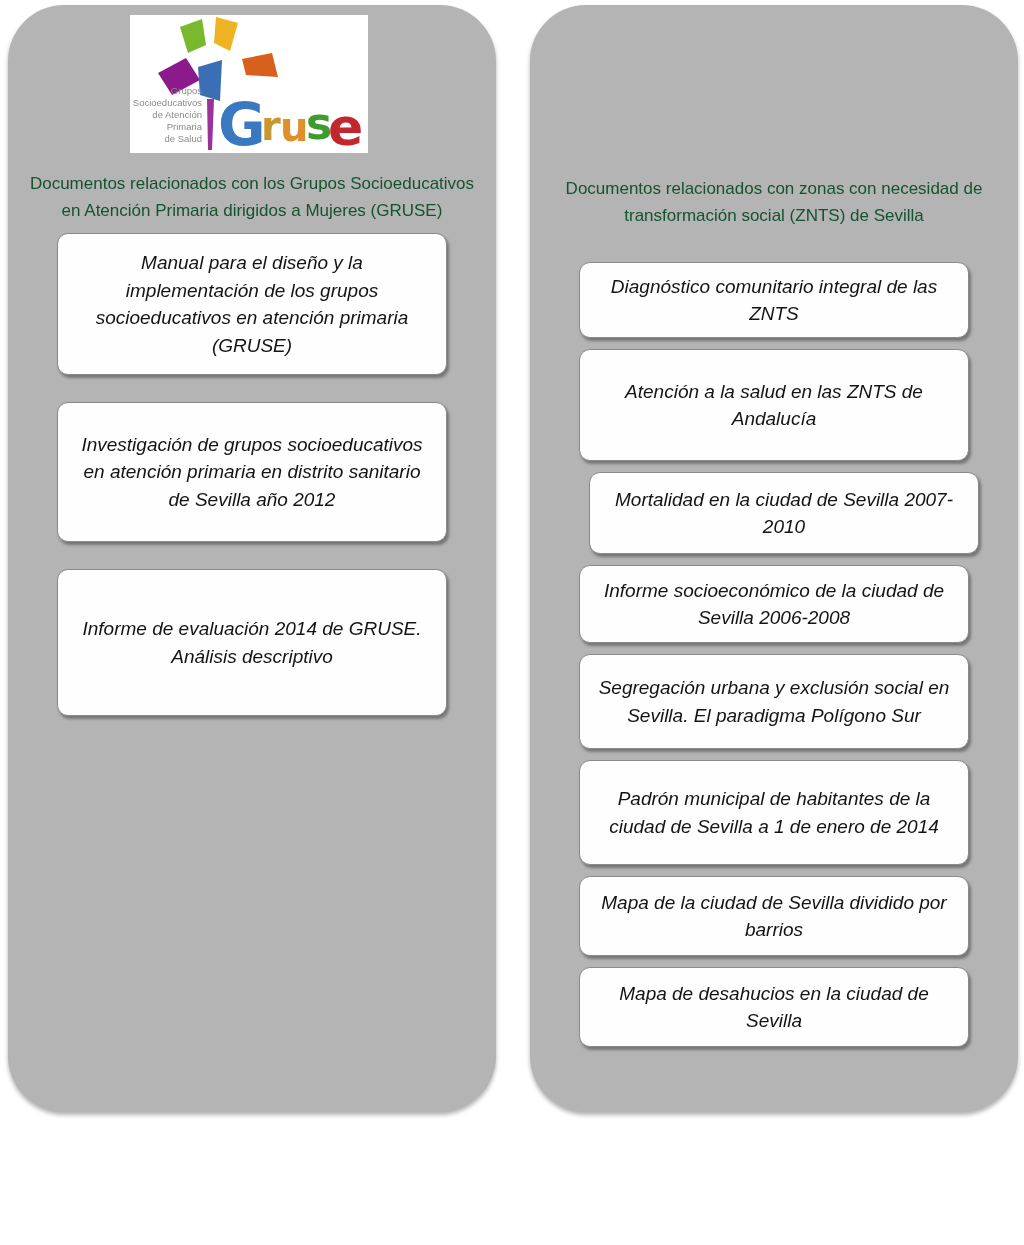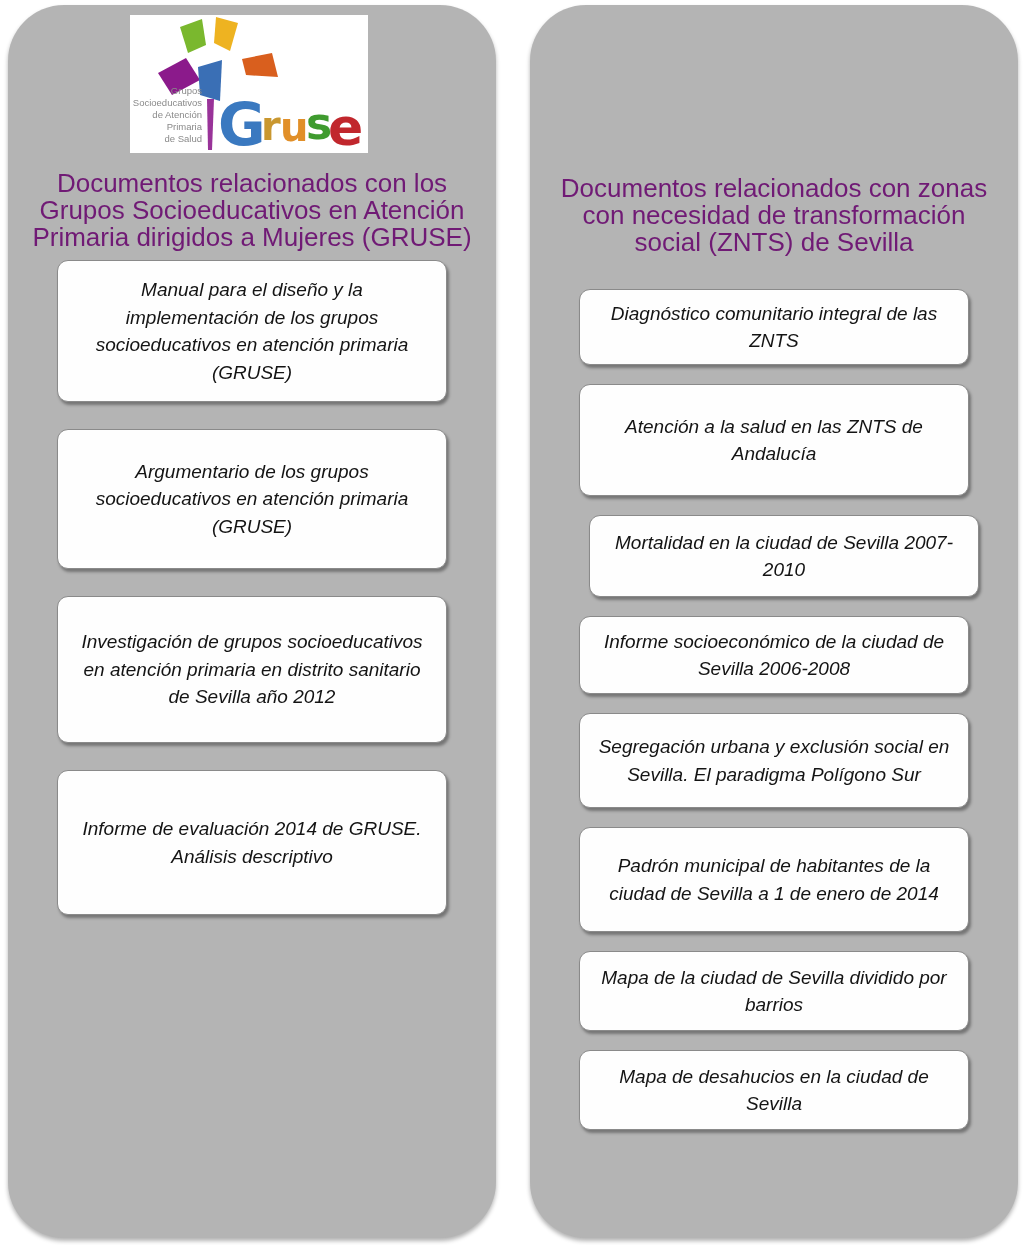--- a/index.html
+++ b/index.html
@@ -2,42 +2,42 @@
 <html><head>
 <meta charset="utf-8">
 <style>
   html,body{margin:0;padding:0;background:#ffffff;}
   body{
     width:1024px;height:1245px;position:relative;
     font-family:"Liberation Sans","DejaVu Sans",sans-serif;
     color:#1a1a1a;
   }
   .panel{
-    position:absolute;top:5px;width:488px;height:1233px;
+    position:absolute;top:5px;width:488px;height:1107px;
     background:#b4b4b4;border-radius:56px;
     box-shadow:0 3px 4px rgba(0,0,0,0.30);
     box-sizing:border-box;
   }
   .panel-left{left:8px;}
   .panel-right{left:530px;}
   .logo-box{
     position:absolute;top:10px;left:122px;width:238px;height:138px;
     background:#ffffff;
   }
   .panel-header{
-    text-align:center;font-size:26px;line-height:27px;color:#701a75;
+    text-align:center;font-size:17px;line-height:27px;color:#14532d;
     margin:0 auto;width:450px;
   }
   .panel-left .panel-header{margin-top:165px;}
   .panel-right .panel-header{margin-top:170px;margin-bottom:33px;}
   .doc-list{
     display:flex;flex-direction:column;align-items:center;font-style:italic;
   }
   .panel-left .doc-list{margin-top:9px;row-gap:27px;}
-  .panel-right .doc-list{row-gap:19px;}
+  .panel-right .doc-list{row-gap:11px;}
   .doc-item{
     box-sizing:border-box;width:390px;
     background:#fefefe;border:1px solid #8a8a8a;border-radius:11px;
     box-shadow:2px 3px 3px rgba(0,0,0,0.35);
     display:flex;align-items:center;justify-content:center;
     text-align:center;font-size:19px;line-height:27.5px;color:#141414;
     padding:8px 16px;
   }
   .panel-left .doc-item{min-height:142px;}
   .panel-left .doc-item:nth-child(2){min-height:140px;}
@@ -84,23 +84,20 @@
     </svg>
   </div>
 
   <div class="panel-header">Documentos relacionados con los Grupos Socioeducativos en Atención Primaria dirigidos a Mujeres (GRUSE)</div>
 
   <div class="doc-list">
       <div class="doc-item">
       <span>Manual para el diseño y la implementación de los grupos socioeducativos en atención primaria (GRUSE)</span>
     </div>
       <div class="doc-item">
-      <span>Argumentario de los grupos socioeducativos en atención primaria (GRUSE)</span>
-    </div>
-      <div class="doc-item">
       <span>Investigación de grupos socioeducativos en atención primaria en distrito sanitario de Sevilla año 2012</span>
     </div>
       <div class="doc-item">
       <span>Informe de evaluación 2014 de GRUSE. Análisis descriptivo</span>
     </div>
     </div>
 </div>
 
 <div class="panel panel-right">
 

